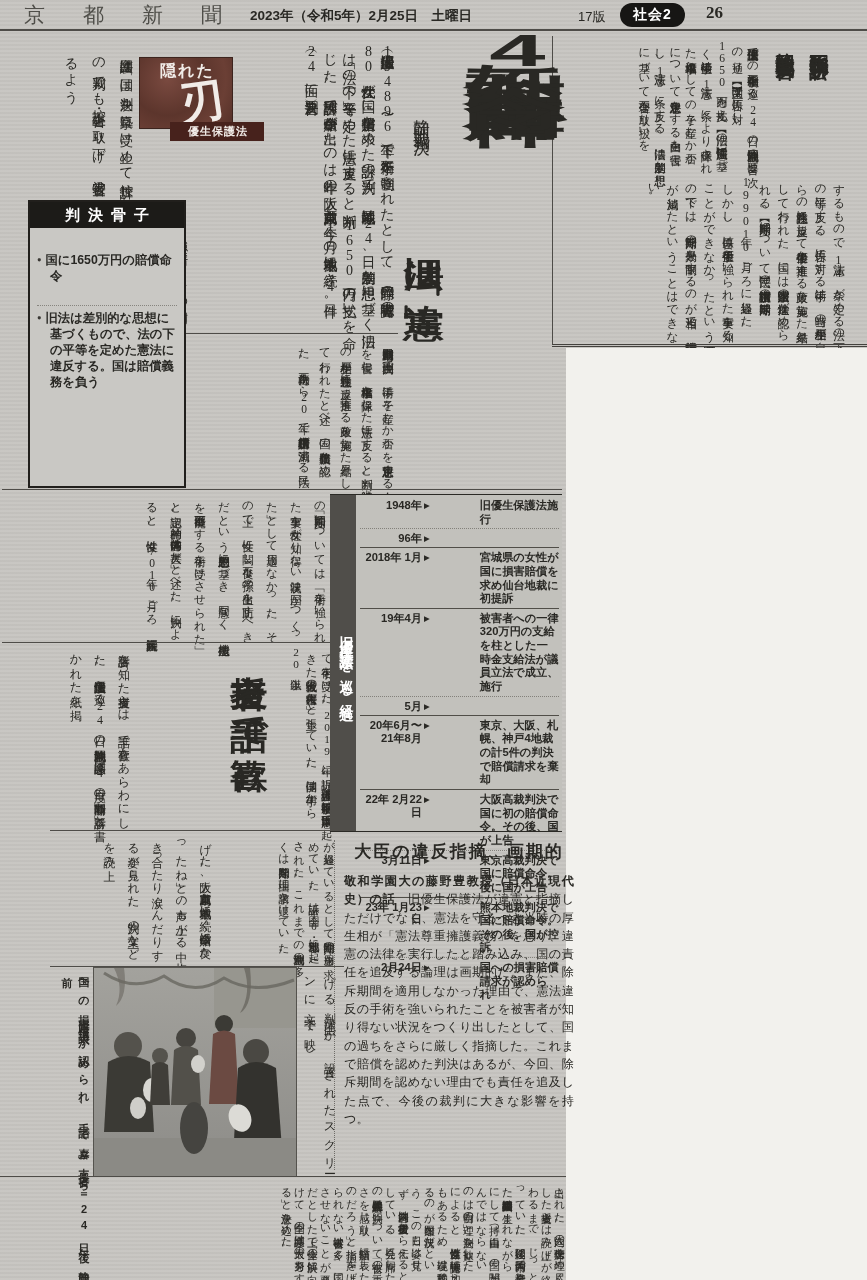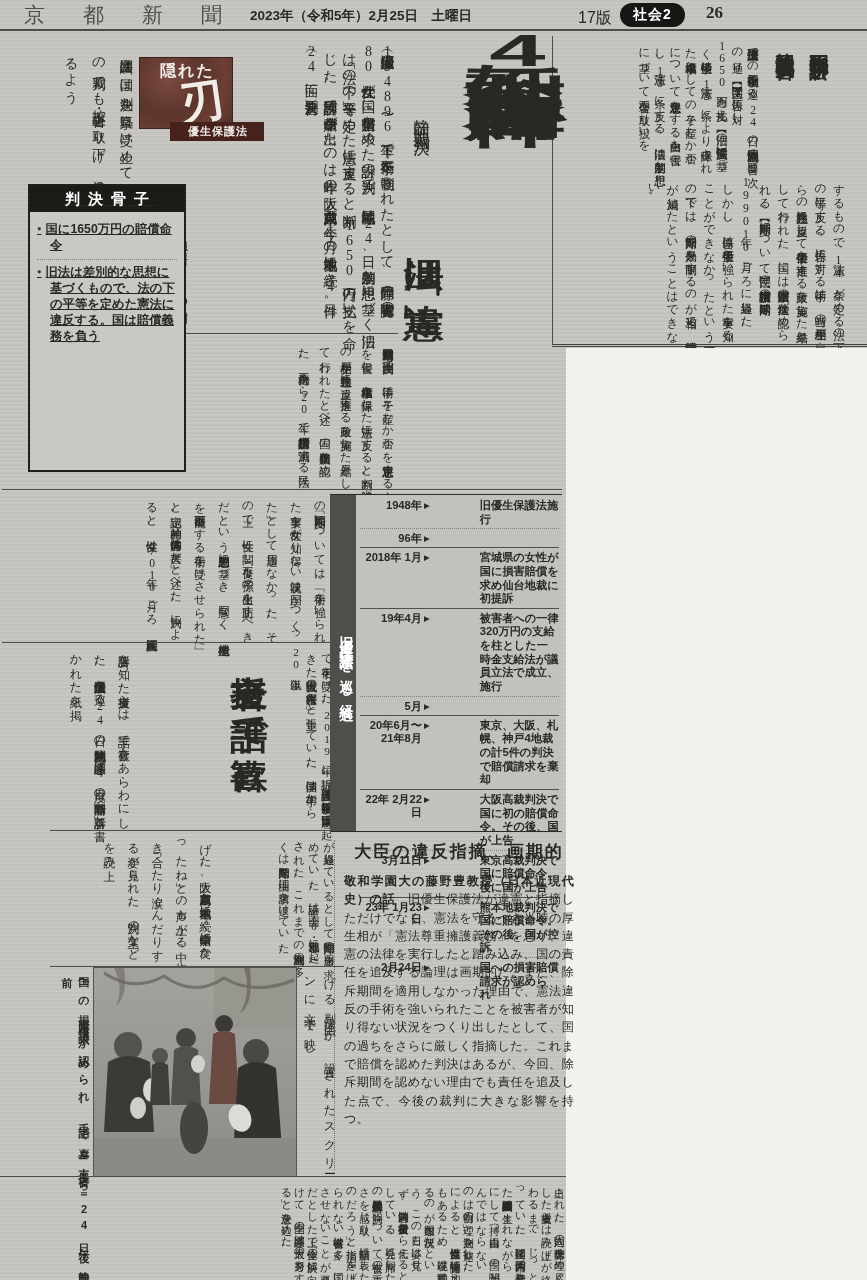--- a/index.html
+++ b/index.html
@@ -8,21 +8,21 @@
   #page{position:relative;width:867px;height:1280px;background:#c7c5c1;
         background-image:repeating-linear-gradient(0deg, rgba(255,255,255,.03) 0 2px, rgba(0,0,0,.025) 2px 4px);}
   .abs{position:absolute;}
   .v{writing-mode:vertical-rl;text-orientation:upright;}
   .gothic{font-family:"Liberation Sans","DejaVu Sans",sans-serif;}
   .serif{font-family:"Liberation Serif","DejaVu Serif",serif;}
   .rule{position:absolute;background:#4e4c48;}
   
   #masthead{left:24px;top:1px;font-size:21px;font-weight:normal;letter-spacing:38px;color:#4f4e49;}
   #hdate{left:250px;top:7px;font-size:13.5px;font-weight:bold;}
-  #hedition{left:578px;top:8px;font-size:16px;}
+  #hedition{left:578px;top:8px;font-size:13px;}
   #hbadge{left:620px;top:3px;background:#171614;color:#fff;border-radius:13px;
           padding:3px 13px;font-size:14px;font-weight:bold;letter-spacing:1px;}
   #hpage{left:706px;top:3px;font-size:17px;font-weight:bold;}
   
   #yh1{left:806px;top:38px;font-size:19px;font-weight:bold;letter-spacing:1px;}
   #yh2{left:772px;top:38px;font-size:19px;font-weight:bold;letter-spacing:1px;}
   #yband1{left:558px;top:40px;width:202px;height:128px;font-size:11.5px;line-height:15.5px;}
   #yband2{left:558px;top:176px;width:289px;height:164px;font-size:11.7px;line-height:18.5px;}
   
   #kicker{left:410px;top:106px;font-size:16.5px;letter-spacing:4px;}
@@ -36,25 +36,25 @@
   #stmt-tail{left:148px;top:228px;width:44px;height:106px;font-size:13px;line-height:22px;}
   
   #logo{left:140px;top:58px;width:92px;height:70px;
         background:radial-gradient(circle at 30% 30%, #7a4a40 0%, #5c352c 45%, #6b3f35 72%, #532f27 100%);
         box-shadow:0 0 0 1px #3c241e;}
   #logo .l1{position:absolute;left:20px;top:3px;color:#f1ece8;font-size:16px;font-weight:bold;letter-spacing:2px;}
   #logo .l2{position:absolute;right:8px;top:14px;color:#f1ece8;font-size:45px;font-weight:bold;transform:rotate(-8deg);}
   #logo-label{left:170px;top:122px;width:62px;background:#47221c;color:#f2ede9;
               font-size:11px;font-weight:bold;text-align:right;padding:2px 16px;letter-spacing:1px;}
   
-  #kossi{left:28px;top:184px;width:154px;height:284px;border:2px solid #211f1c;background:#c9c8c4;text-decoration:underline;}
+  #kossi{left:28px;top:200px;width:154px;height:284px;border:2px solid #211f1c;background:#c9c8c4;}
   #kossi-h{background:#1c1b18;color:#fff;text-align:center;font-size:15px;font-weight:bold;
            letter-spacing:8px;padding:4px 0 3px 8px;}
   #kossi ul{margin:0;padding:5px 7px;list-style:none;}
-  #kossi li{font-size:12.3px;font-weight:bold;line-height:1.3;padding:5px 0 5px 13px;text-indent:-13px;}
+  #kossi li{font-size:12.3px;font-weight:bold;line-height:1.3;padding:5px 0 5px 13px;text-indent:-13px;margin-top:15px;}
   #kossi li+li{border-top:1px dotted #87857f;}
   #kossi li::before{content:"●";font-size:7.5px;color:#3a3834;margin-right:4px;vertical-align:2px;}
   
   #body2{left:186px;top:340px;width:212px;height:148px;font-size:11.5px;line-height:21px;}
   #body3{left:2px;top:494px;width:330px;height:146px;font-size:11.5px;line-height:24px;}
   #body4a{left:262px;top:646px;width:72px;height:182px;font-size:11.3px;line-height:15.5px;}
   #body4b{left:246px;top:834px;width:90px;height:130px;font-size:11px;line-height:15px;}
   #cel-b1{left:2px;top:646px;width:134px;height:182px;font-size:12px;line-height:24px;}
   #cel-h{left:226px;top:650px;font-size:33px;font-weight:bold;letter-spacing:1px;
          transform:scaleX(1.12);transform-origin:50% 0;}

